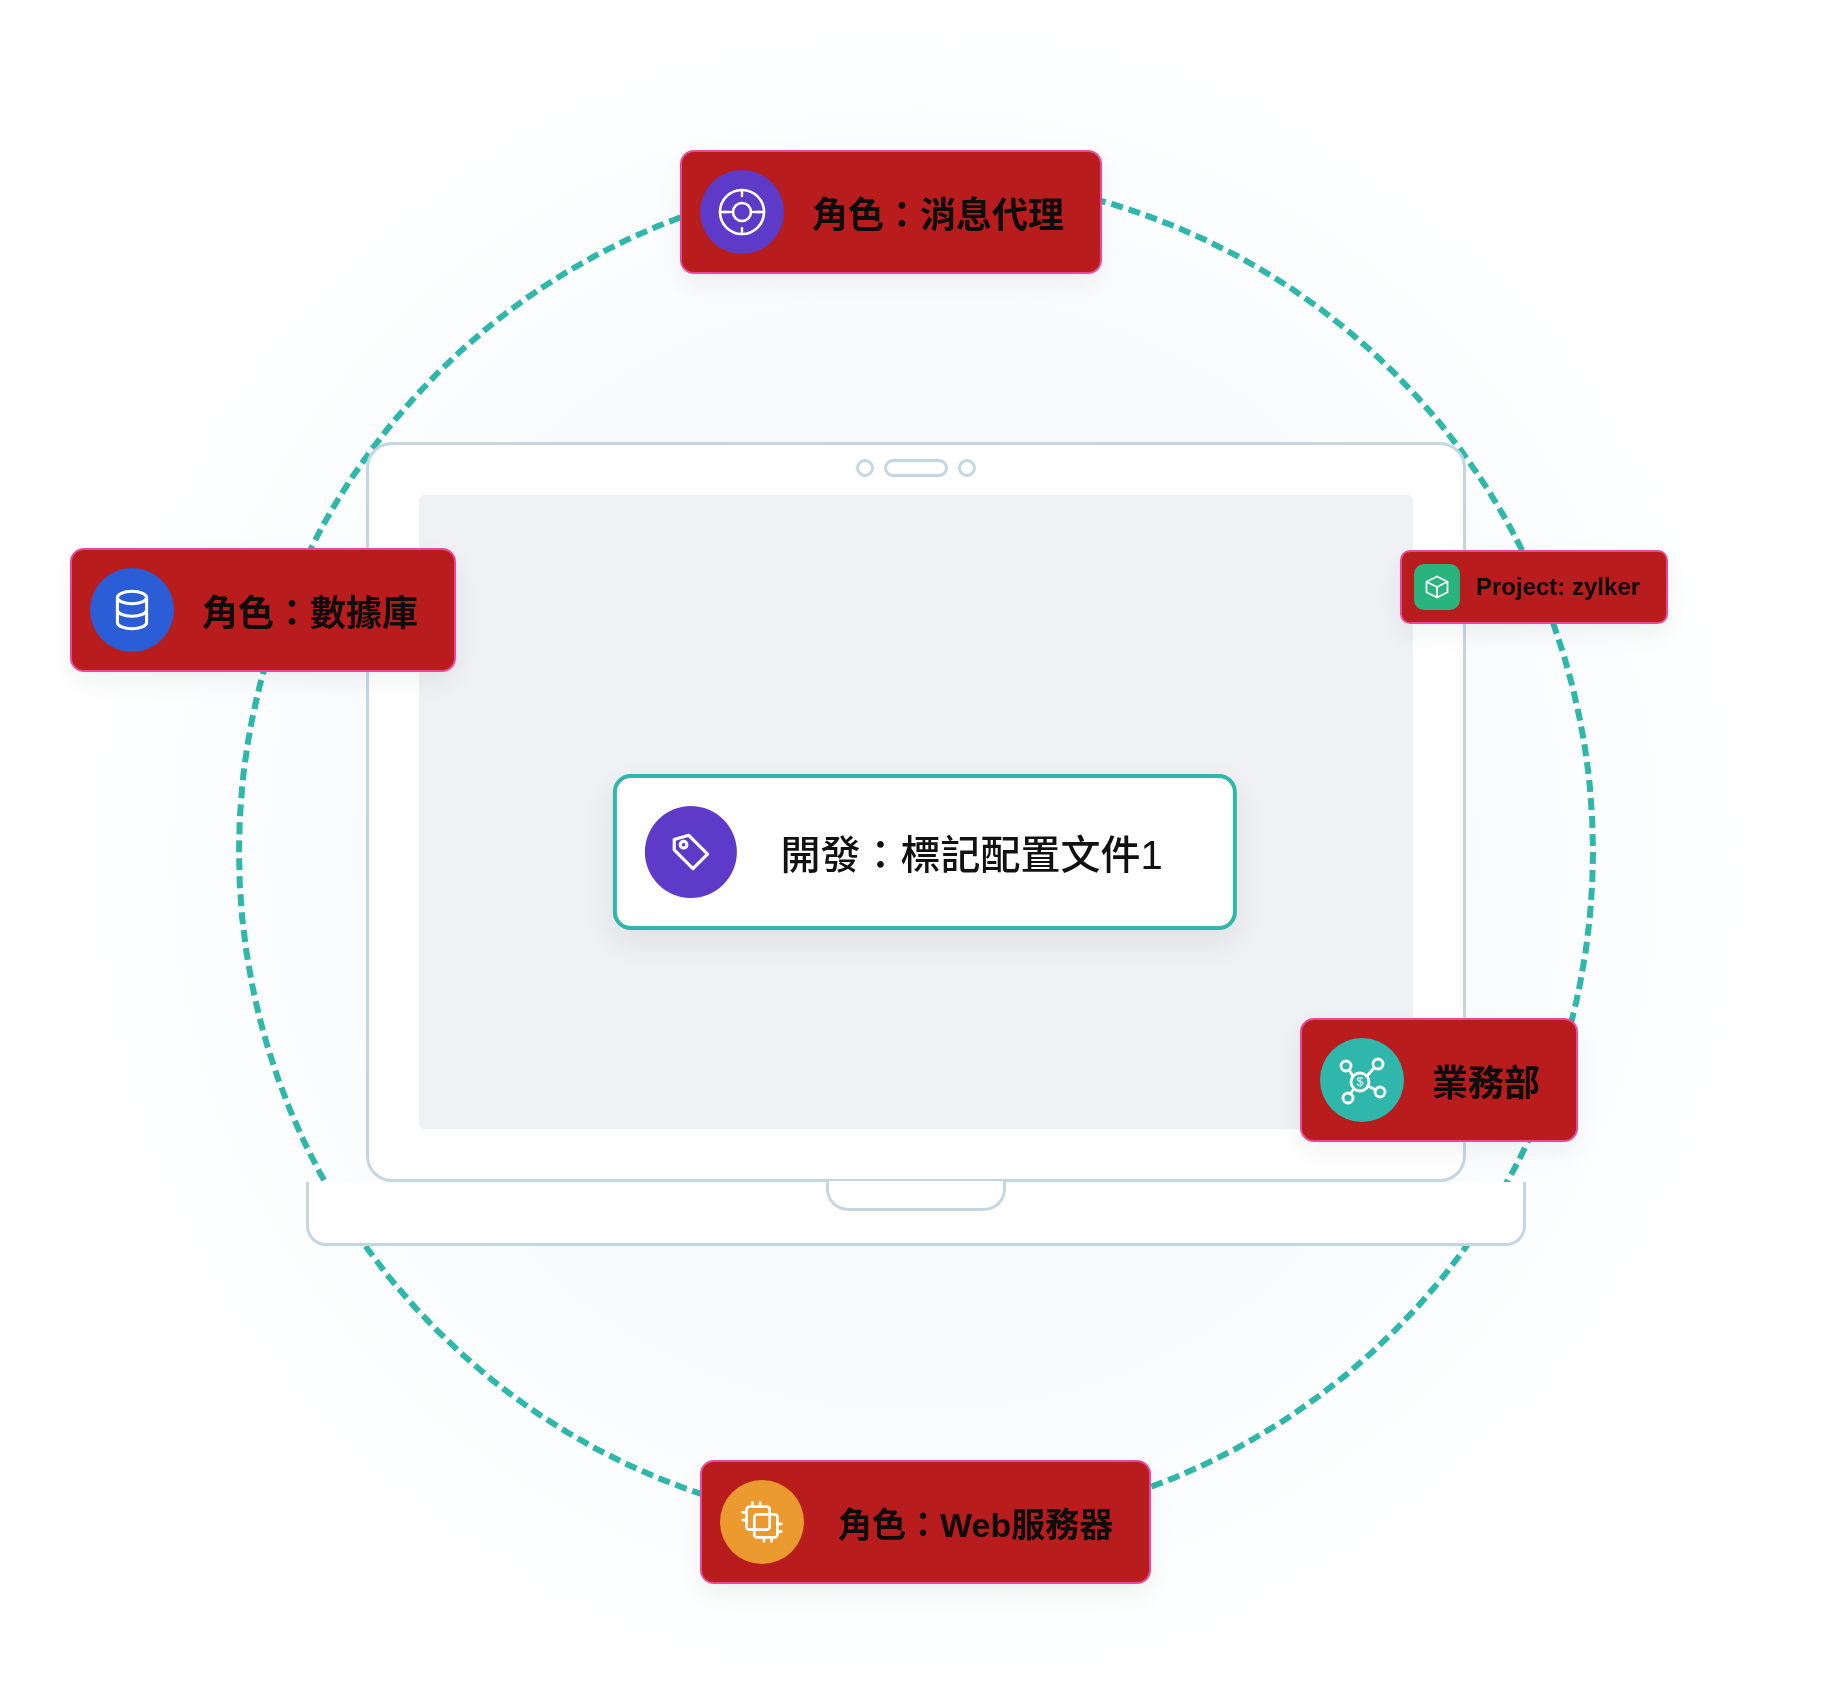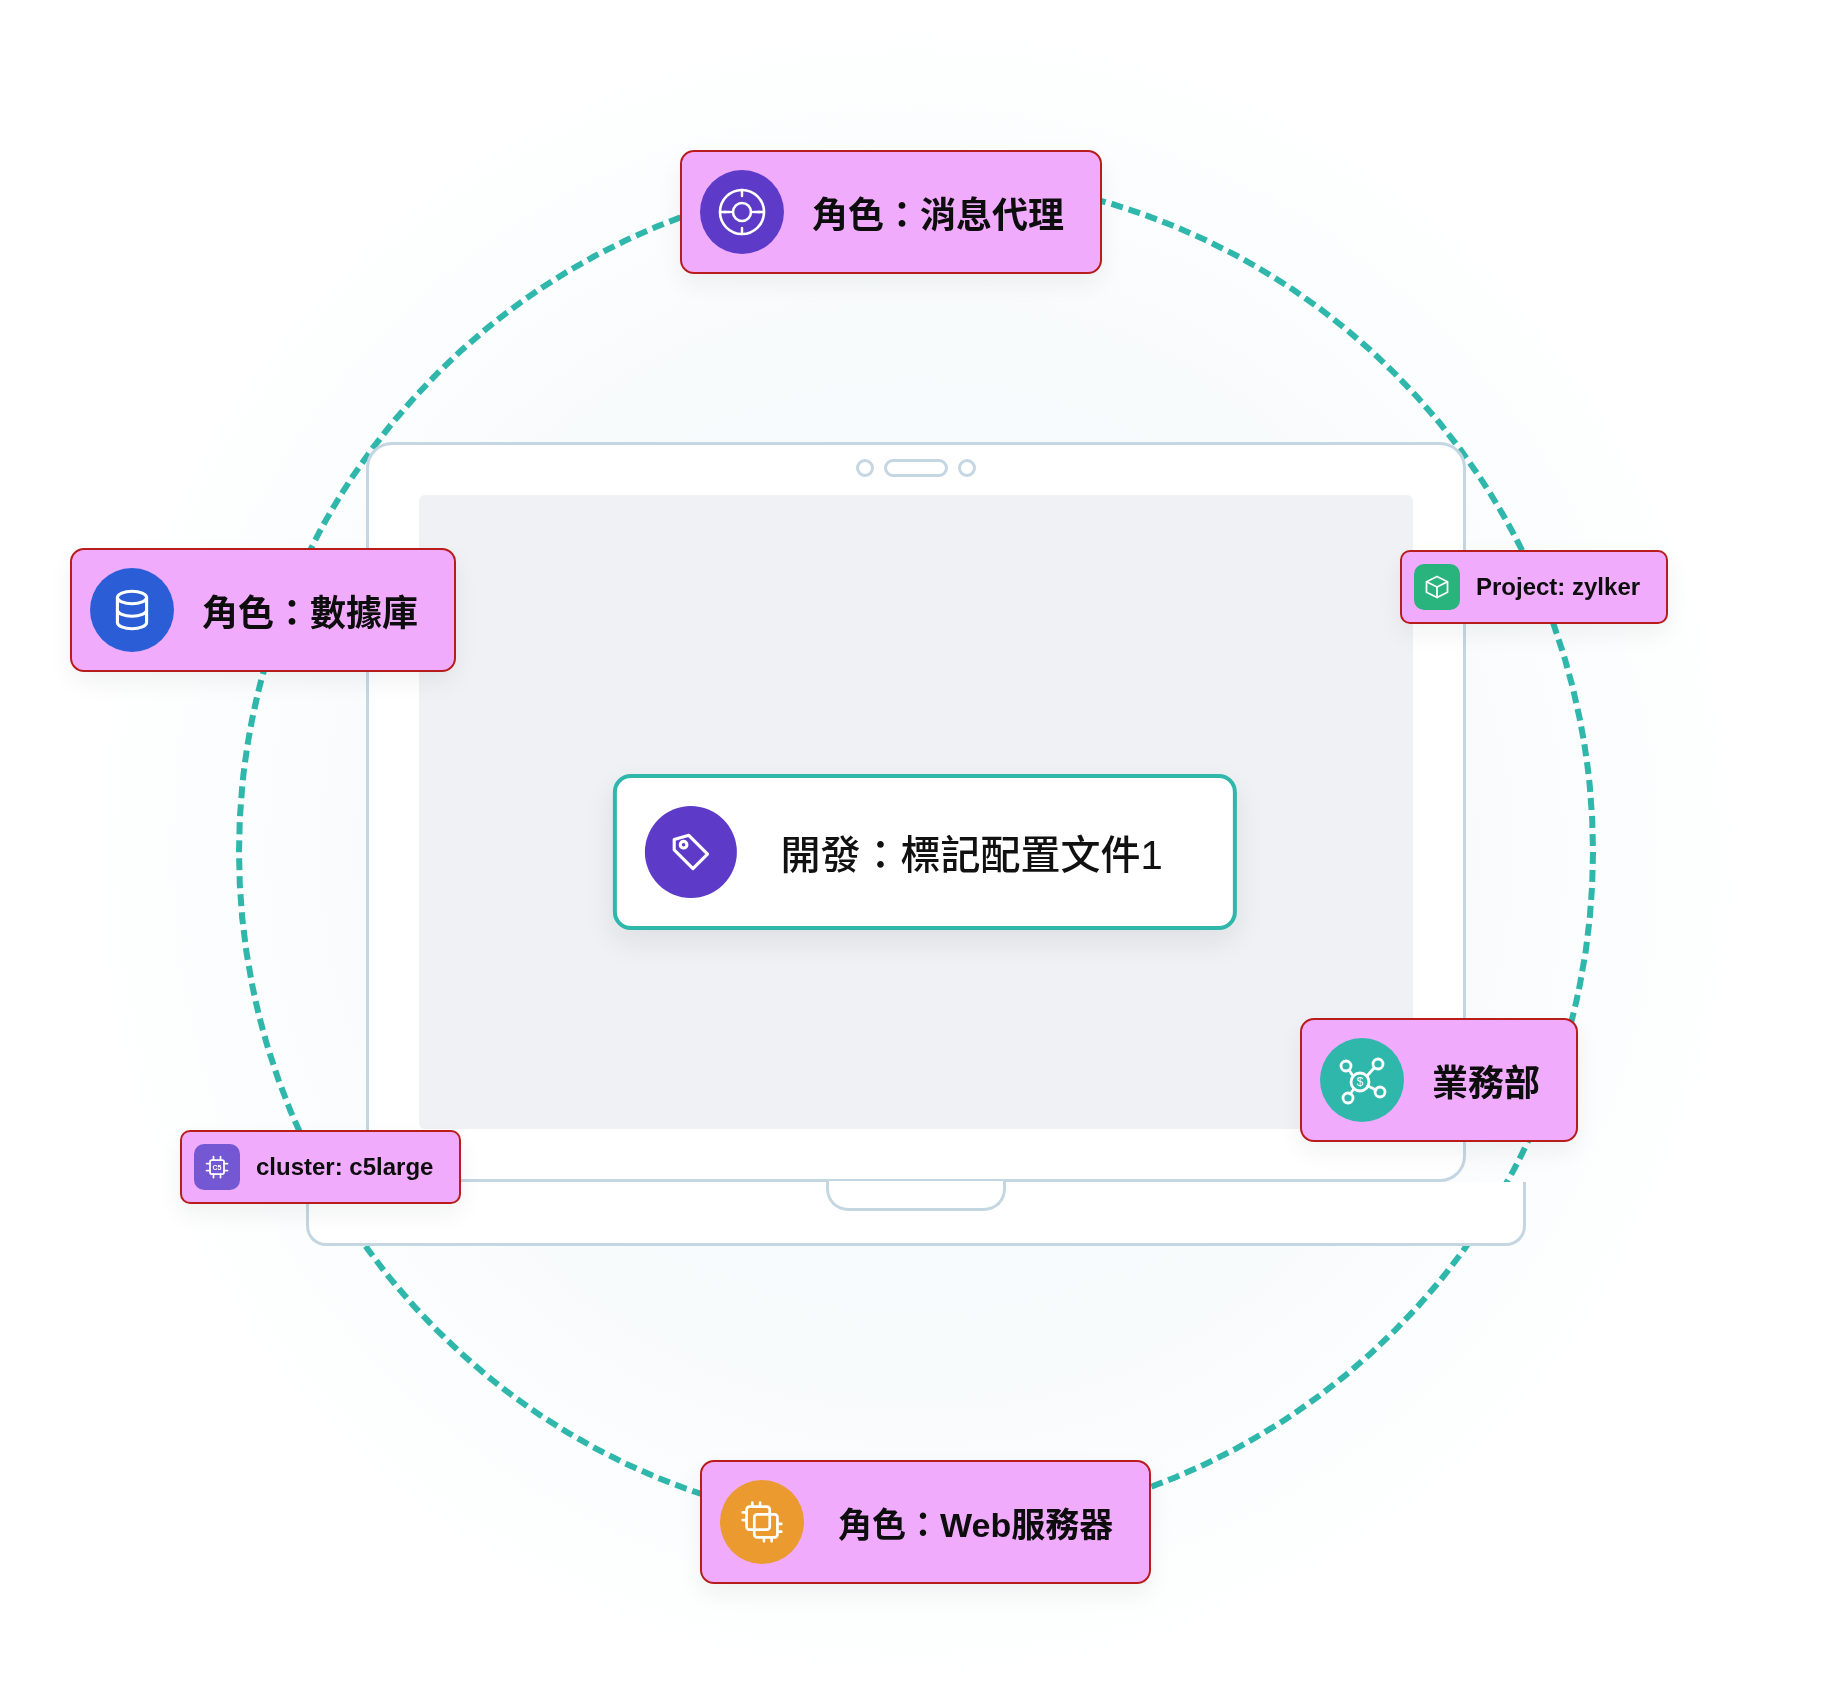--- a/index.html
+++ b/index.html
@@ -87,22 +87,22 @@
     border-left: 3px solid #c5d6e3;
     border-right: 3px solid #c5d6e3;
     border-bottom: 3px solid #c5d6e3;
     border-radius: 0 0 22px 22px;
     background: #ffffff;
   }
 
   
   .card {
     position: absolute;
-    background: #f0abfc;
-    border: 2px solid #b91c1c;
+    background: #b91c1c;
+    border: 2px solid #ec4899;
     border-radius: 14px;
     display: flex;
     align-items: center;
     gap: 28px;
     padding: 18px 36px 18px 18px;
     box-shadow: 0 10px 24px rgba(20, 30, 40, 0.06);
   }
   .card.small {
     gap: 16px;
     padding: 12px 26px 12px 12px;
@@ -229,30 +229,20 @@
         <circle cx="14" cy="46" r="5"></circle>
         <path d="M19 24 L15 18"></path>
         <path d="M33 24 L40 16"></path>
         <path d="M34 34 L42 38"></path>
         <path d="M20 37 L16 42"></path>
       </svg>
     </div>
     <span class="label lg">業務部</span>
   </div>
 
-  <div class="card small" style="left:180px; top:1130px;">
-    <div class="badge sm c-purpleSoft">
-      <svg width="28" height="28" viewBox="0 0 32 32" fill="none" stroke="#ffffff" stroke-width="2" stroke-linecap="round">
-        <rect x="8" y="8" width="16" height="16" rx="2"></rect>
-        <text x="16" y="19" text-anchor="middle" font-size="8" fill="#ffffff" stroke="none" font-weight="700">C5</text>
-        <path d="M12 4v4M20 4v4M12 24v4M20 24v4M4 12h4M4 20h4M24 12h4M24 20h4"></path>
-      </svg>
-    </div>
-    <span class="label sm">cluster: c5large</span>
-  </div>
 
   <div class="card" style="left:700px; top:1460px;">
     <div class="badge md c-orange">
       <svg width="54" height="54" viewBox="0 0 56 56" fill="none" stroke="#ffffff" stroke-width="2.8" stroke-linejoin="round" stroke-linecap="round">
         <rect x="12" y="12" width="24" height="24" rx="3"></rect>
         <rect x="20" y="20" width="24" height="24" rx="3"></rect>
         <path d="M18 8v4M26 8v4M12 18h-4M12 26h-4"></path>
         <path d="M38 48v-4M30 48v-4M44 38h4M44 30h4"></path>
       </svg>
     </div>

